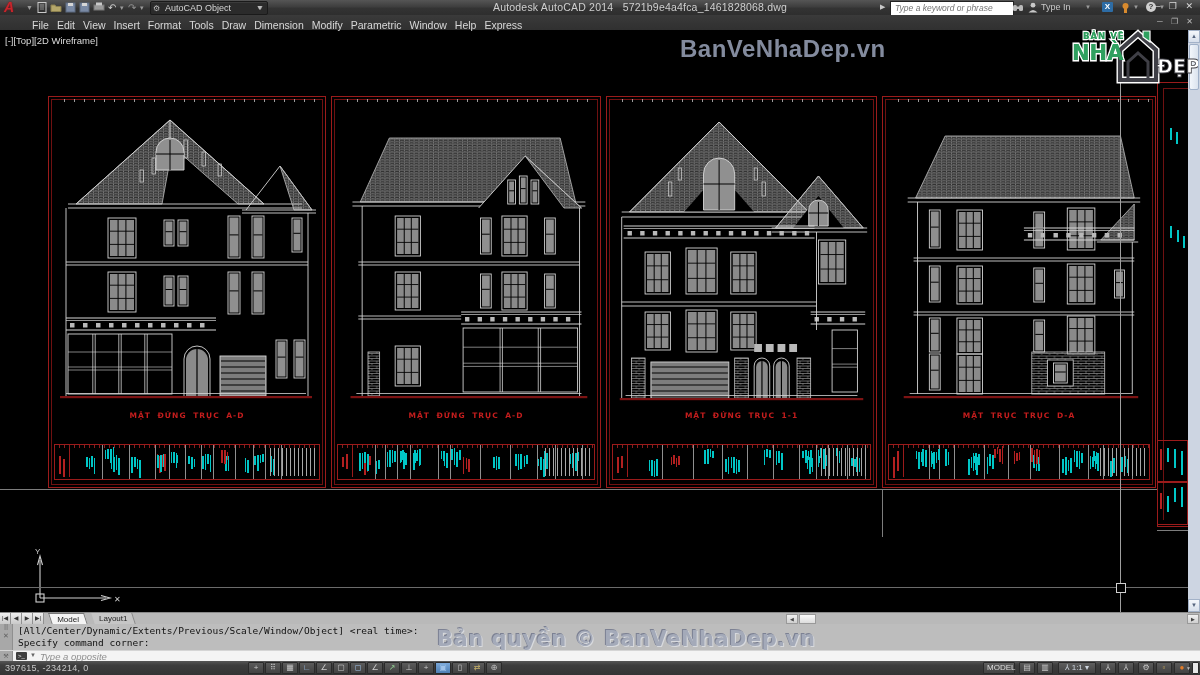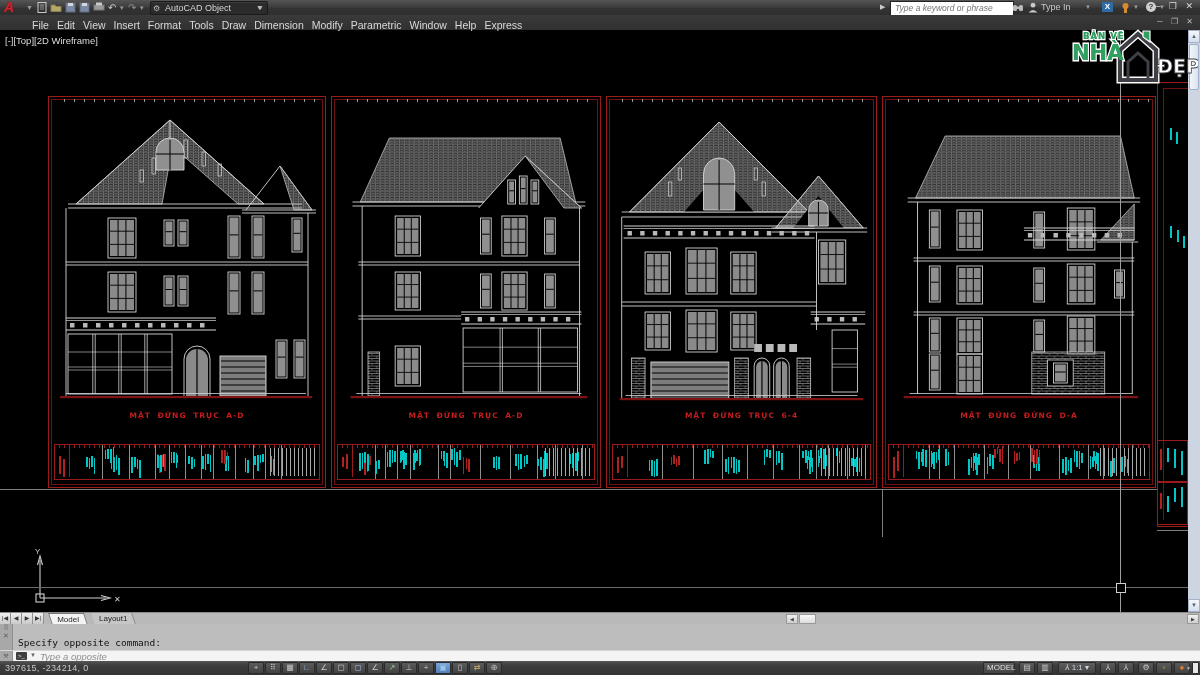--- a/index.html
+++ b/index.html
@@ -128,20 +128,23 @@
     <text x="84" y="9" font-size="7" fill="#999">▾</text>
     <text x="92" y="10" font-size="10" fill="#8f8f8f">↷</text>
     <text x="104" y="9" font-size="7" fill="#999">▾</text>
   </svg>
   <div id="workspace">
     <span class="gear">⚙</span>
     <span>AutoCAD Object</span>
     <span class="car">▼</span>
   </div>
   <div id="ws-caret2">▼</div>
+  <div id="doc-title">
+    <span>Autodesk AutoCAD 2014</span>&nbsp;&nbsp;&nbsp;<span>5721b9e4a4fca_1461828068.dwg</span>
+  </div>
   <div id="search-wrap">
     <span class="tbtn abs" style="left:0;top:2px;font-size:7px">▶</span>
     <input id="search-box" placeholder="Type a keyword or phrase" style="">
     <svg class="abs" style="left:132px;top:2px" width="12" height="10">
       <rect x="1" y="2" width="4" height="6" rx="1.5" fill="#b9b9b9"></rect>
         <rect x="7" y="2" width="4" height="6" rx="1.5" fill="#b9b9b9"></rect>
       <rect x="5" y="3.5" width="2" height="2.5" fill="#b9b9b9"></rect>
     </svg>
     <svg class="abs" style="left:148px;top:1px" width="10" height="11">
       <circle cx="5" cy="3.2" r="2.4" fill="#c9c9c9"></circle>
@@ -169,20 +172,21 @@
   <div id="menu-items" style="padding-left:28px"><span class="menu-item">File</span><span class="menu-item">Edit</span><span class="menu-item">View</span><span class="menu-item">Insert</span><span class="menu-item">Format</span><span class="menu-item">Tools</span><span class="menu-item">Draw</span><span class="menu-item">Dimension</span><span class="menu-item">Modify</span><span class="menu-item">Parametric</span><span class="menu-item">Window</span><span class="menu-item">Help</span><span class="menu-item">Express</span></div>
 </div>
 <div id="win-ctrl2">
   <span>─</span>
   <span>❐</span>
   <span>✕</span>
 </div>
 
 <div id="viewport">
   <div id="vp-label">[-][Top][2D Wireframe]</div>
+  <div id="vp-watermark">BanVeNhaDep.vn</div>
 
   <div class="panel" style="left:48px;width:278px">
       <svg class="house" id="house0" width="270" height="310" viewBox="0 0 270 310" preserveAspectRatio="none">
         <polygon points="118,20 24,104 110,104 118,60" fill="url(#hz)" stroke="#bdbdbd" stroke-width="0.8"></polygon>
         <polygon points="118,20 212,104 186,104 118,44" fill="url(#hz)" stroke="#bdbdbd" stroke-width="0.8"></polygon>
         <line x1="118" y1="20" x2="24" y2="104" stroke="#d6d6d6" stroke-width="0.9"></line>
         <line x1="118" y1="20" x2="212" y2="104" stroke="#d6d6d6" stroke-width="0.9"></line>
         <line x1="16" y1="104" x2="250" y2="104" stroke="#d6d6d6" stroke-width="0.9"></line>
         <line x1="16" y1="108" x2="250" y2="108" stroke="#d6d6d6" stroke-width="0.9"></line>
         <line x1="228" y1="66" x2="194" y2="110" stroke="#d6d6d6" stroke-width="0.9"></line>
@@ -654,21 +658,21 @@
         <path d="M150 298 L150 267 A6 6 0 0 1 162 267 L162 298" fill="#8a8a8a" stroke="none"></path>
         <line x1="156" y1="261" x2="156" y2="298" stroke="#000" stroke-width="1.2"></line>
         <path d="M168 298 L168 266 A8 8 0 0 1 184 266 L184 298" fill="none" stroke="#d6d6d6" stroke-width="0.9"></path>
         <path d="M170 298 L170 267 A6 6 0 0 1 182 267 L182 298" fill="#8a8a8a" stroke="none"></path>
         <line x1="176" y1="261" x2="176" y2="298" stroke="#000" stroke-width="1.2"></line>
         <line x1="12" y1="117" x2="12" y2="298" stroke="#d6d6d6" stroke-width="0.9"></line>
         <line x1="212" y1="132" x2="212" y2="230" stroke="#d6d6d6" stroke-width="0.9"></line>
         <line x1="16" y1="295.5" x2="254" y2="295.5" stroke="#d6d6d6" stroke-width="0.8"></line>
         <rect x="10" y="298" width="250" height="2.2" fill="#7d1313" stroke="none"></rect>
       </svg>
-    <div class="plabel">MẶT ĐỨNG TRỤC 6-4</div>
+    <div class="plabel">MẶT ĐỨNG TRỤC 1-1</div>
     <div class="strip">
         <div class="ticks"></div>
         <div style="position: absolute; left: 2px; top: 3px; width: 12px; height: 29px; border-right: 1px solid rgb(155, 27, 27);">
           <div style="position: absolute; left: 2px; top: 8.92305px; width: 1.8px; height: 15.9019px; background: rgb(179, 32, 32);"></div>
           <div style="position: absolute; left: 6px; top: 8.42558px; width: 1.8px; height: 11.5569px; background: rgb(179, 32, 32);"></div>
         </div>
         <div style="position: absolute; left: 18px; top: 0px; width: 30.9286px; height: 34px; border-right: 1px solid rgb(143, 143, 143);">
           <div style="position: absolute; left: 17.6077px; top: 15.021px; width: 1.6px; height: 10.9875px; background: rgb(0, 198, 198);"></div>
           <div style="position: absolute; left: 20.2077px; top: 15.443px; width: 1.6px; height: 15.0961px; background: rgb(0, 198, 198);"></div>
           <div style="position: absolute; left: 22.8077px; top: 15.7622px; width: 1.6px; height: 16.7491px; background: rgb(0, 198, 198);"></div>
@@ -827,21 +831,21 @@
         <line x1="74" y1="267.2" x2="96" y2="267.2" stroke="#000" stroke-width="0.9"></line>
         <line x1="74" y1="280.4" x2="96" y2="280.4" stroke="#000" stroke-width="0.9"></line>
         <rect x="44" y="254" width="11" height="36" fill="none" stroke="#d6d6d6" stroke-width="0.9"></rect>
         <rect x="45.5" y="255.5" width="8" height="33" fill="#8f8f8f"></rect>
         <line x1="45.5" y1="270.2" x2="53.5" y2="270.2" stroke="#000" stroke-width="1"></line>
         <line x1="32" y1="102" x2="32" y2="294" stroke="#d6d6d6" stroke-width="0.9"></line>
         <line x1="250" y1="142" x2="250" y2="294" stroke="#d6d6d6" stroke-width="0.9"></line>
         <line x1="24" y1="293.5" x2="250" y2="293.5" stroke="#d6d6d6" stroke-width="0.8"></line>
         <rect x="18" y="296" width="238" height="2.2" fill="#7d1313" stroke="none"></rect>
       </svg>
-    <div class="plabel">MẶT ĐỨNG ĐỨNG D-A</div>
+    <div class="plabel">MẶT TRỤC TRỤC D-A</div>
     <div class="strip">
         <div class="ticks"></div>
         <div style="position: absolute; left: 2px; top: 3px; width: 12px; height: 29px; border-right: 1px solid rgb(155, 27, 27);">
           <div style="position: absolute; left: 2px; top: 9.13844px; width: 1.8px; height: 21.0244px; background: rgb(179, 32, 32);"></div>
           <div style="position: absolute; left: 6px; top: 3.213px; width: 1.8px; height: 20.1671px; background: rgb(179, 32, 32);"></div>
         </div>
         <div style="position: absolute; left: 18px; top: 0px; width: 21.9125px; height: 34px; border-right: 1px solid rgb(143, 143, 143);">
           <div style="position: absolute; left: 15.3136px; top: 4.32623px; width: 1.6px; height: 17.1373px; background: rgb(0, 198, 198);"></div>
           <div style="position: absolute; left: 17.9136px; top: 4.79973px; width: 1.6px; height: 16.9738px; background: rgb(0, 198, 198);"></div>
           <div style="position: absolute; left: 8.79938px; top: 6.12431px; width: 1.6px; height: 7.58848px; background: rgb(0, 198, 198);"></div>
@@ -998,21 +1002,23 @@
   <span class="navbtn">|◀</span><span class="navbtn">◀</span><span class="navbtn">▶</span><span class="navbtn">▶|</span>
   <span class="tab active"><span>Model</span></span>
   <span class="tab"><span>Layout1</span></span>
   <div id="hscroll-larr">◀</div>
   <div id="hthumb"></div>
   <div id="hscroll-rarr">▶</div>
 </div>
 
 <div id="cmdarea">
   <div id="cmdgutter">⠿<br>✕</div>
-  <div class="cmdline" style="top:13px">Specify opposite command:</div>
+  <div class="cmdline" style="top:1px">[All/Center/Dynamic/Extents/Previous/Scale/Window/Object] &lt;real time&gt;:</div>
+  <div class="cmdline" style="top:13px">Specify command corner:</div>
+  <div id="footer-wm">Bản quyền © BanVeNhaDep.vn</div>
 </div>
 <div id="cmdinput">
   <div class="abs" style="left:0;top:0;width:13px;height:11px;background:#a8a8a8;border-right:1px solid #8f8f8f;box-sizing:border-box;color:#5f5f5f;font-size:6px;text-align:center;line-height:10px">⚒</div>
   <span class="kbico">&gt;_</span>
   <span class="car">▼</span>
   <span class="ph">Type a opposite</span>
 </div>
 
 <div id="statusbar">
   <div id="coords">397615, -234214, 0</div>

